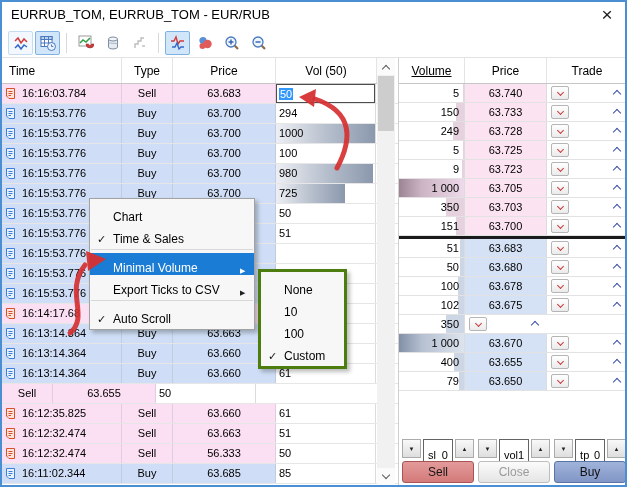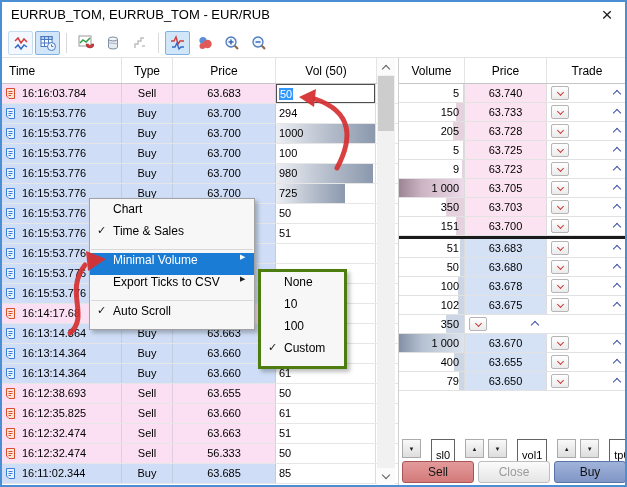--- a/index.html
+++ b/index.html
@@ -38,21 +38,21 @@
   .sb{position:absolute;left:375px;top:0;width:18px;height:427px;background:#f1f1f1;}
   .sb-btn{position:absolute;left:0;width:18px;height:17px;background:#fbfbfb;display:flex;align-items:center;justify-content:center;}
   .sb-thumb{position:absolute;left:1px;top:18px;width:16px;height:55px;background:#cdcdcd;}
   .chev{display:inline-block;width:6px;height:6px;border-right:1.6px solid #5a5a5a;border-bottom:1.6px solid #5a5a5a;}
   .chev.up{transform:rotate(-135deg);margin-top:4px;}
   .chev.down{transform:rotate(45deg);margin-bottom:3px;}
   
   .md-panel{position:absolute;left:396px;top:56px;width:229px;height:427px;background:#fff;border-left:1px solid #cfcfcf;}
   .md-head{display:flex;height:26px;border-bottom:1px solid #c6c6c6;font-size:12px;align-items:center;}
   .md-head .hc{border-right:1px solid #e4e4e4;height:100%;display:flex;align-items:center;justify-content:center;}
-  .hm-vol{width:66px;}.hm-price{width:82px;}.hm-trade{width:80px;border-right:none!important;}
+  .hm-vol{width:66px;text-decoration:underline;}.hm-price{width:82px;}.hm-trade{width:80px;border-right:none!important;}
   .md-rows{position:absolute;left:0;width:228px;}
   .md-rows.asks{top:26px;}
   .md-divider{position:absolute;left:0;top:178px;width:228px;height:3px;background:#1a1a1a;}
   .md-rows.bids{top:181px;}
   .md-row{display:flex;height:19px;line-height:18px;font-size:11px;border-bottom:1px solid #e2e2e2;}
   .m-vol{width:66px;position:relative;text-align:right;padding-right:5px;border-right:1px solid #dcdcdc;}
   .m-vol span{position:relative;z-index:1;}
   .m-vol .bar{position:absolute;right:0;top:0;bottom:0;}
   .m-vol .bar.ask-sm{background:#e6d1de;}
   .m-vol .bar.bid-sm{background:#ccd6e4;}
@@ -62,30 +62,30 @@
   .m-price.ask{background:#fce3f1;}
   .m-price.bid{background:#d5e2f6;}
   .m-trade{width:80px;position:relative;}
   .dn-chip{position:absolute;left:4px;top:2px;width:18px;height:14px;border:1px solid #b5b5b5;border-radius:2px;background:linear-gradient(#ffffff,#ebebeb);display:flex;align-items:center;justify-content:center;}
   .chev.red{width:5px;height:5px;border-color:#c93a3a;border-width:1.8px;transform:rotate(45deg);margin-top:-2px;}
   .up-glyph{position:absolute;right:7px;top:7px;width:6px;height:6px;border-right:1.8px solid #3c51a5;border-bottom:1.8px solid #3c51a5;transform:rotate(-135deg);}
   
   .order-spinners{position:absolute;left:3px;top:381px;width:224px;display:flex;gap:4px;}
   .spin{display:flex;height:19px;flex:1;}
   .sbtn{width:19px;height:19px;border:1px solid #ababab;background:linear-gradient(#f9f9f9,#dedede);display:flex;align-items:center;justify-content:center;font-size:6px;color:#222;}
-  .spin .val{flex:1;height:32px;border:1px solid #636363;background:#fff;display:flex;justify-content:space-between;align-items:center;padding:0 4px;font-size:11px;margin:0 10px;}
+  .spin .val{flex:1;height:32px;border:1px solid #636363;background:#fff;display:flex;justify-content:space-between;align-items:center;padding:0 4px;font-size:11px;margin:0 2px;}
   .order-buttons{position:absolute;left:3px;top:403px;width:224px;display:flex;gap:4px;}
   .act{flex:1;height:22px;border-radius:3px;font-size:12px;display:flex;align-items:center;justify-content:center;}
   .sell-b{background:linear-gradient(#e39a9a,#d47a7a);border:1px solid #a85454;color:#151515;}
   .close-b{background:linear-gradient(#fbfbfb,#e5e5e5);border:1px solid #bdbdbd;color:#9b9b9b;}
   .buy-b{background:linear-gradient(#9fb3da,#8196c6);border:1px solid #5b74a8;color:#101010;}
   
   .menu{position:absolute;left:87px;top:196px;width:166px;background:#f7f7f7;border:1px solid #a2a2a2;box-shadow:3px 3px 4px rgba(0,0,0,.25);padding:3px 0;font-size:12px;z-index:10;}
   .submenu{position:absolute;left:256px;top:247px;width:89px;background:#f7f7f7;border:3px solid #4d7c0f;box-shadow:3px 3px 4px rgba(0,0,0,.25);padding:3px 0;font-size:12px;z-index:11;margin-top:20px;}
-  .mi{height:22px;display:flex;align-items:flex-start;}
+  .mi{height:22px;display:flex;align-items:flex-end;}
   .mi .chk{width:23px;text-align:center;font-size:11px;color:#111;}
   .mi .lab{flex:1;}
   .mi .arr{width:14px;font-size:7px;color:#222;}
   .mi.hl{background:#1a7cd4;color:#fff;}
   .mi.hl .arr{color:#fff;}
   .msep{height:1px;background:#d8d8d8;margin:3px 1px;}
   .arrows{position:absolute;left:0;top:0;z-index:20;pointer-events:none;}
 </style>
 </head>
 <body>
@@ -352,27 +352,20 @@
               <path d="M1.5 1.5h8v10h-5.5l-2.5-2.5z" fill="#e8f2fd" stroke="#3c7ed9"></path>
               <path d="M3.5 4.5h4M3.5 6.5h4M3.5 8.5h2.5" stroke="#3c7ed9" fill="none"></path>
             </svg>
             <span>16:13:14.364</span>
           </div>
           <div class="c t-type">Buy</div>
           <div class="c t-price">63.660</div>
           <div class="c t-vol"><span>61</span></div>
         </div>
         <div class="ts-row sell">
-          <div class="c t-time">
-            <svg width="11" height="13" viewBox="0 0 11 13">
-              <path d="M1.5 1.5h8v10h-5.5l-2.5-2.5z" fill="#fde4da" stroke="#d6502c"></path>
-              <path d="M3.5 4.5h4M3.5 6.5h4M3.5 8.5h2.5" stroke="#d6502c" fill="none"></path>
-            </svg>
-            <span>16:12:38.693</span>
-          </div>
           <div class="c t-type">Sell</div>
           <div class="c t-price">63.655</div>
           <div class="c t-vol"><span>50</span></div>
         </div>
         <div class="ts-row sell">
           <div class="c t-time">
             <svg width="11" height="13" viewBox="0 0 11 13">
               <path d="M1.5 1.5h8v10h-5.5l-2.5-2.5z" fill="#fde4da" stroke="#d6502c"></path>
               <path d="M3.5 4.5h4M3.5 6.5h4M3.5 8.5h2.5" stroke="#d6502c" fill="none"></path>
             </svg>
@@ -451,21 +444,21 @@
           <div class="m-vol"><div class="bar ask-sm" style="width: 13%;"></div><span>150</span></div>
           <div class="m-price ask">63.733</div>
           <div class="m-trade">
             <div class="dn-chip">
               <span class="chev red"></span>
             </div>
             <span class="up-glyph"></span>
           </div>
         </div>
         <div class="md-row">
-          <div class="m-vol"><div class="bar ask-sm" style="width: 17%;"></div><span>205</span></div>
+          <div class="m-vol"><div class="bar ask-sm" style="width: 17%;"></div><span>249</span></div>
           <div class="m-price ask">63.728</div>
           <div class="m-trade">
             <div class="dn-chip">
               <span class="chev red"></span>
             </div>
             <span class="up-glyph"></span>
           </div>
         </div>
         <div class="md-row">
           <div class="m-vol"><div class="bar ask-sm" style="width: 2%;"></div><span>5</span></div>

